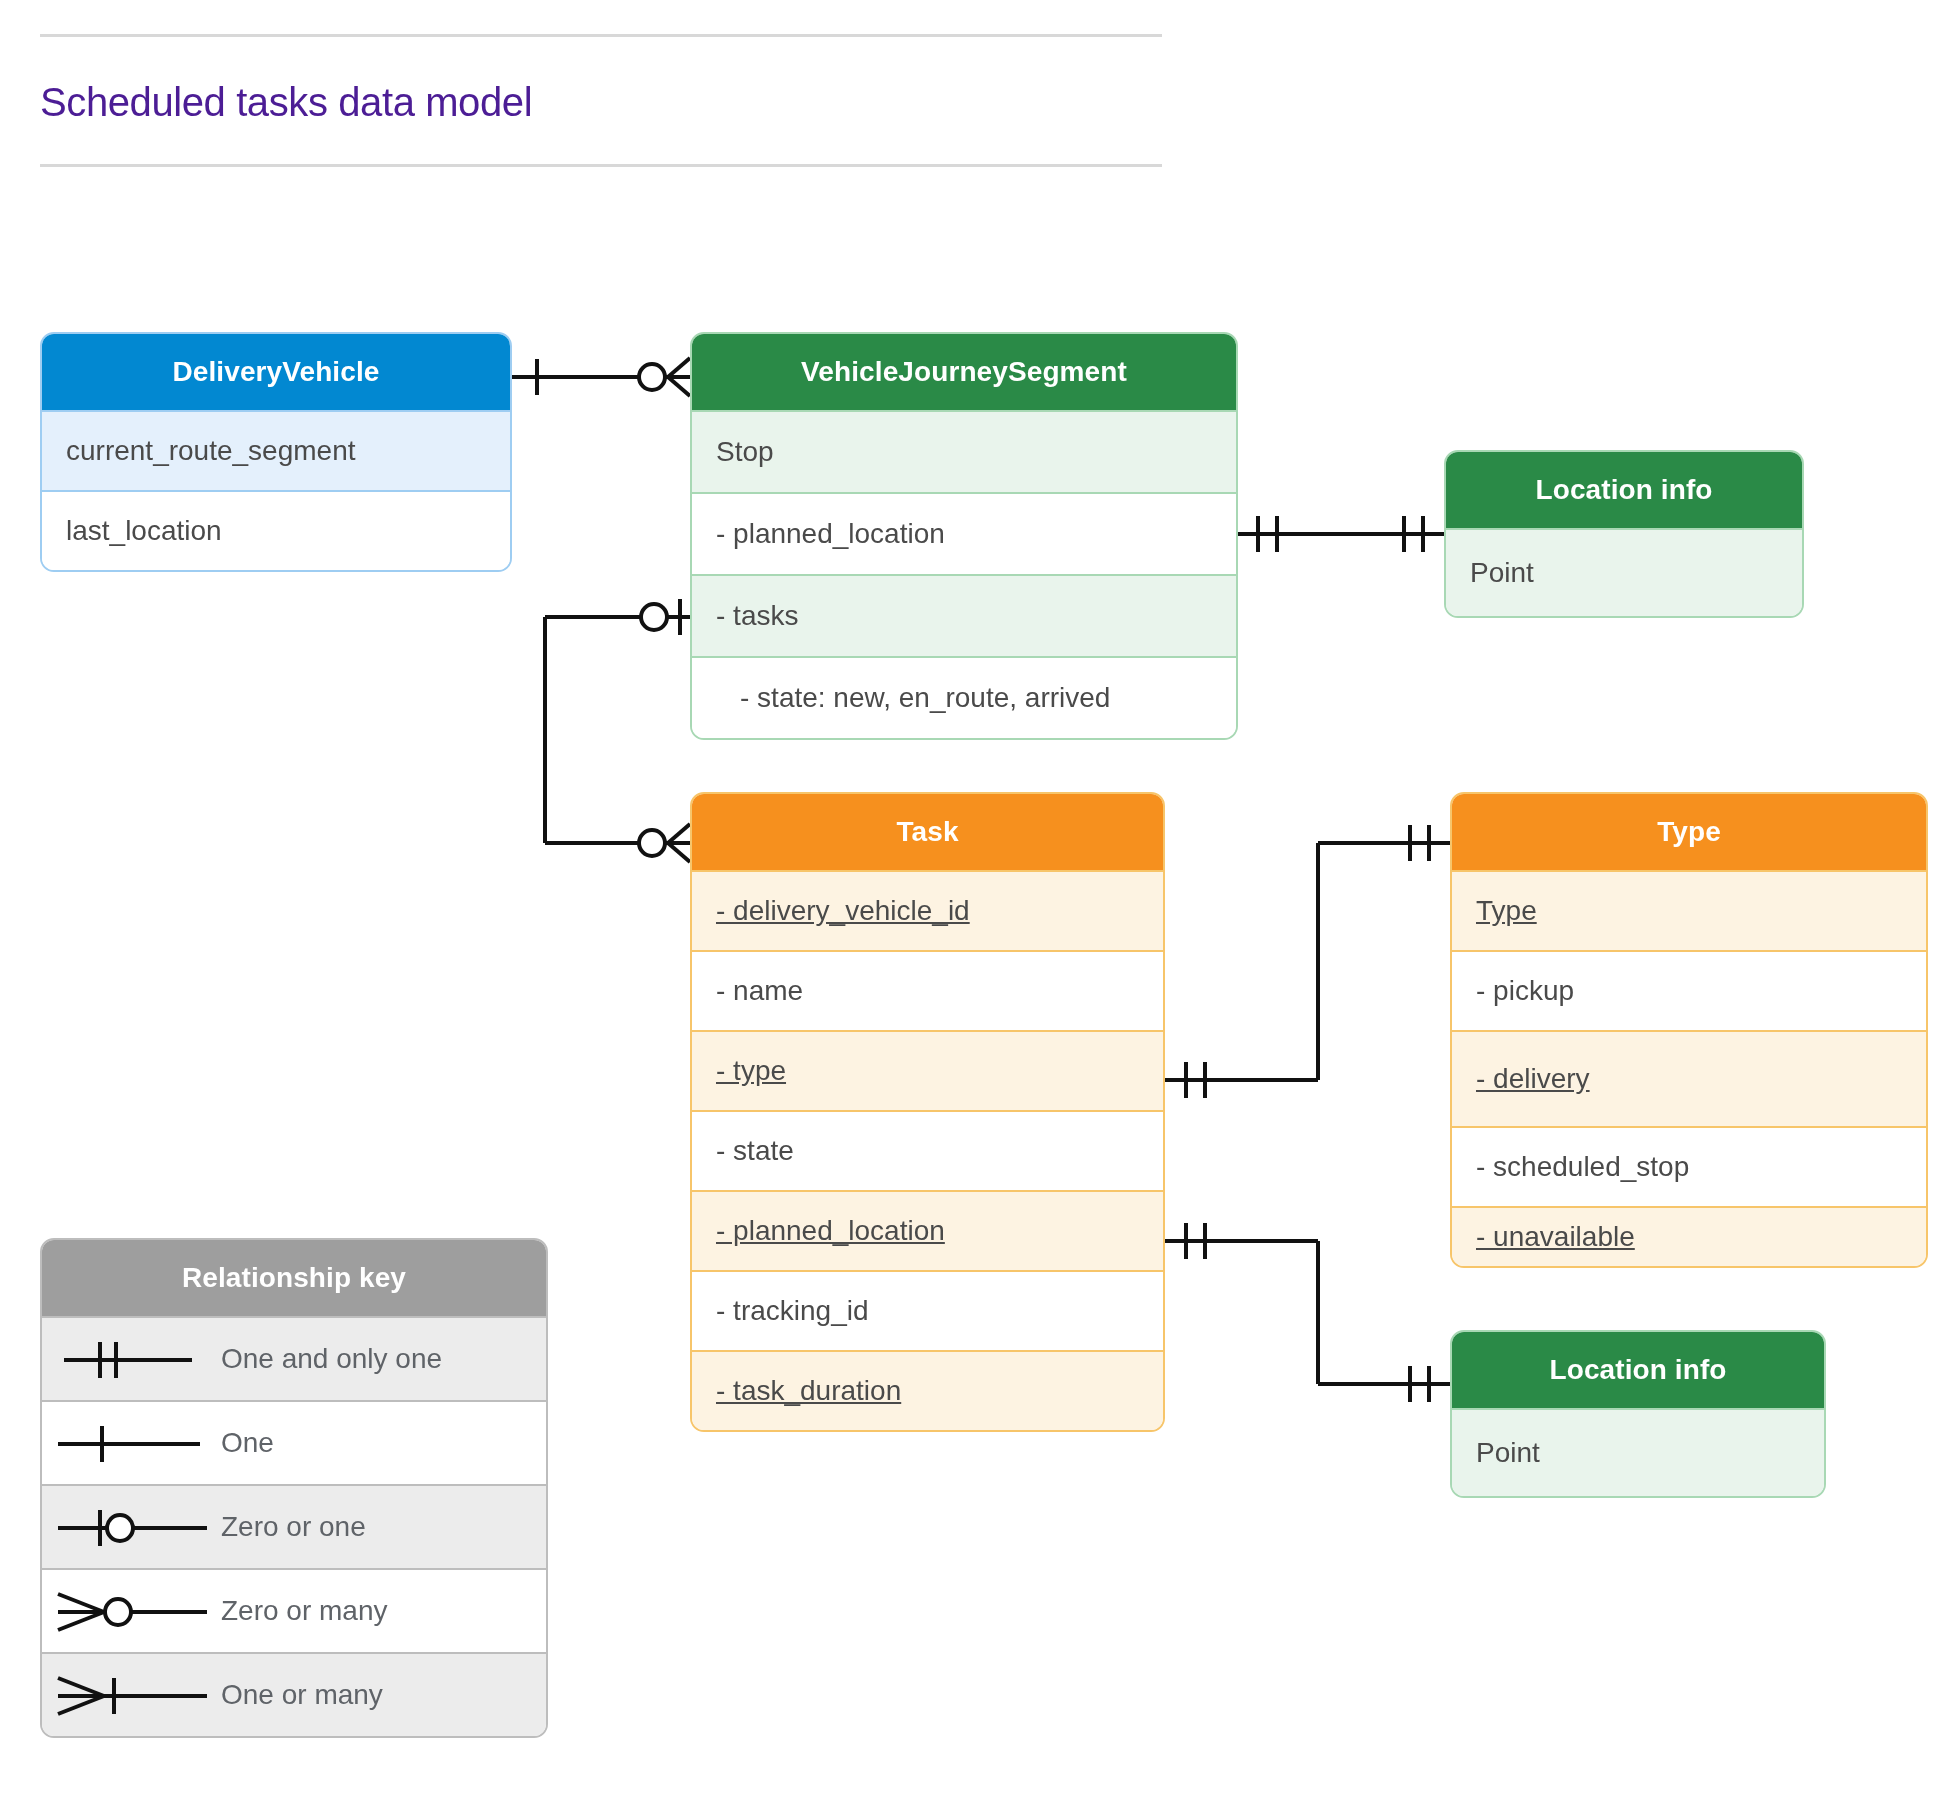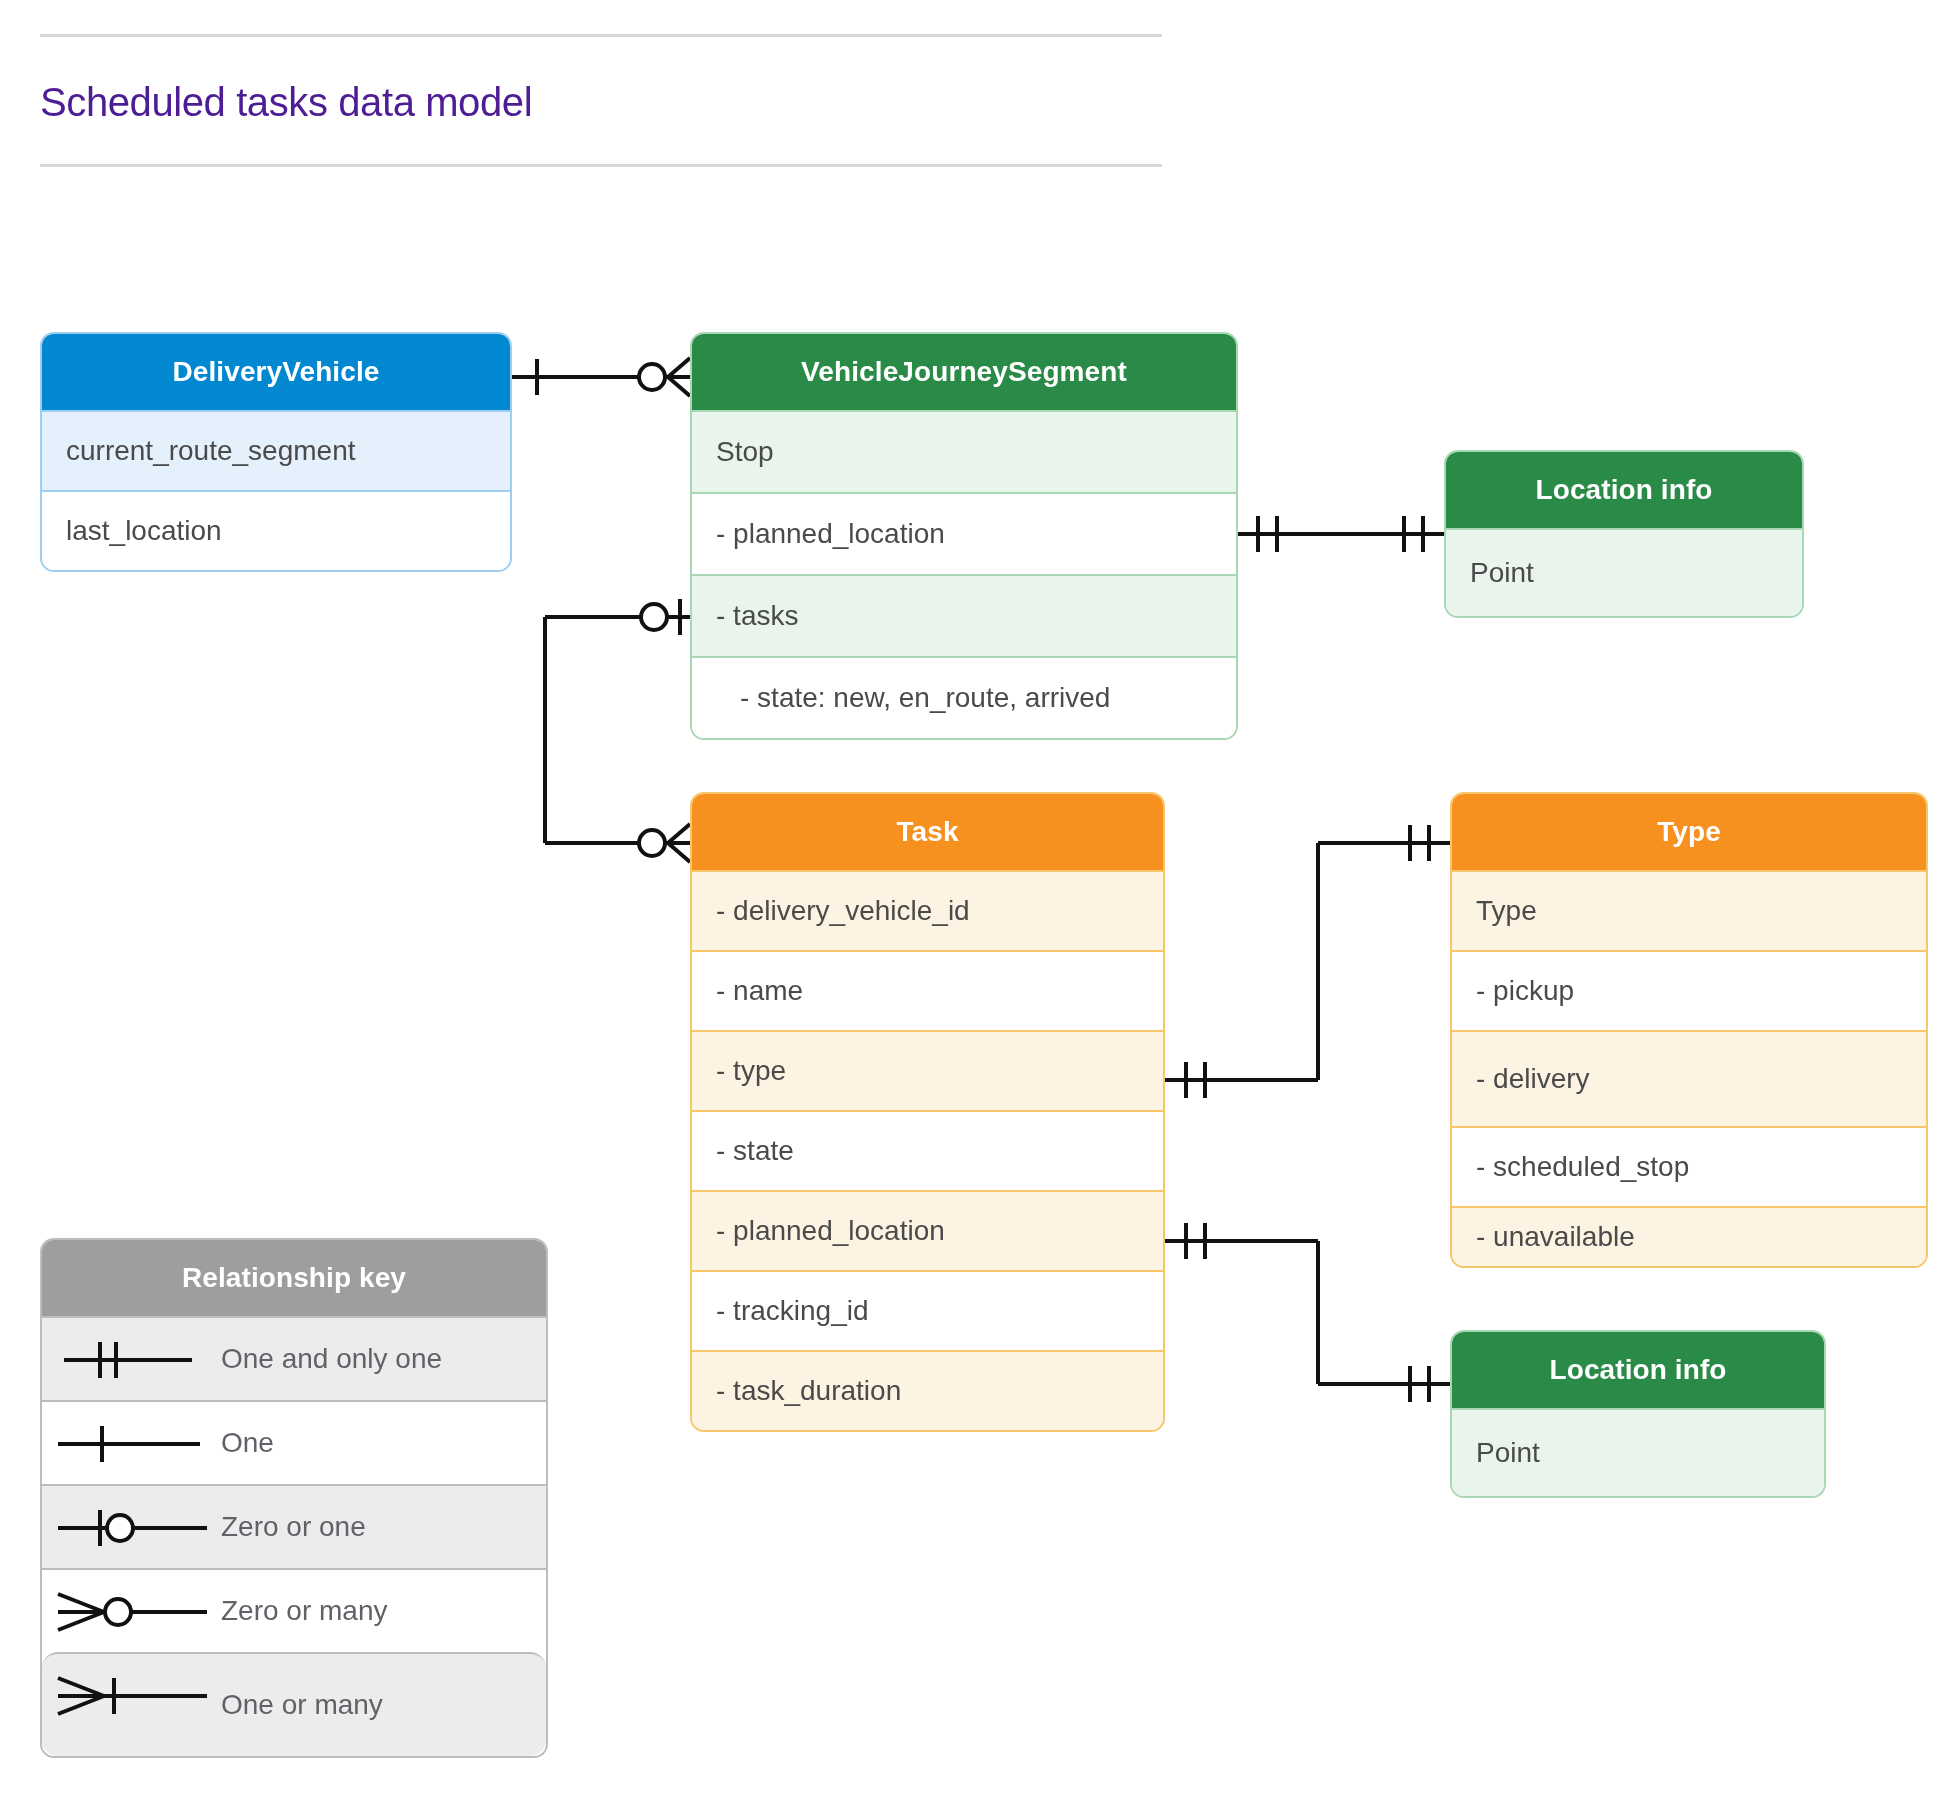--- a/index.html
+++ b/index.html
@@ -84,21 +84,21 @@
   
   .theme-green { border: 2px solid #a8d8b4; }
   .theme-green .ent-head { background: #2a8a47; }
   .theme-green .ent-row { border-top-color: #a8d8b4; background: #ffffff; }
   .theme-green .ent-row.tint { background: #e9f4ec; }
 
   
   .theme-orange { border: 2px solid #f7c56a; }
   .theme-orange .ent-head { background: #f6901e; }
   .theme-orange .ent-row { border-top-color: #f7c56a; background: #ffffff; }
-  .theme-orange .ent-row.tint { background: #fdf3e2; }
+  .theme-orange .ent-row.tint { background: #fdf3e2; text-decoration: underline; }
 
   
   .theme-gray { border: 2px solid #bdbdbd; }
   .theme-gray .ent-head { background: #9e9e9e; }
   .theme-gray .ent-row { border-top-color: #bdbdbd; background: #ffffff; }
   .theme-gray .ent-row.tint { background: #ececec; }
 
   
   #legend .ent-row {
     padding-left: 0;
@@ -292,21 +292,21 @@
           <line x1="16" y1="42" x2="62" y2="42"></line>
           <line x1="16" y1="24" x2="62" y2="42"></line>
           <line x1="16" y1="60" x2="62" y2="42"></line>
           <circle cx="76" cy="42" r="13" fill="#ffffff" stroke="#111111" stroke-width="4"></circle>
         </g>
       </svg>
     </span>
     <span class="leg-label">Zero or many</span>
   </div>
 
-  <div class="ent-row tint" style="height:104px;border-radius:16px;">
+  <div class="ent-row tint" style="height:84px;">
     <span class="leg-sym">
       <svg width="175" height="84" viewBox="0 0 175 84">
         <g stroke="#111111" stroke-width="4" fill="none">
           <line x1="16" y1="42" x2="165" y2="42"></line>
           <line x1="16" y1="24" x2="62" y2="42"></line>
           <line x1="16" y1="60" x2="62" y2="42"></line>
           <line x1="72" y1="24" x2="72" y2="60"></line>
         </g>
       </svg>
     </span>

